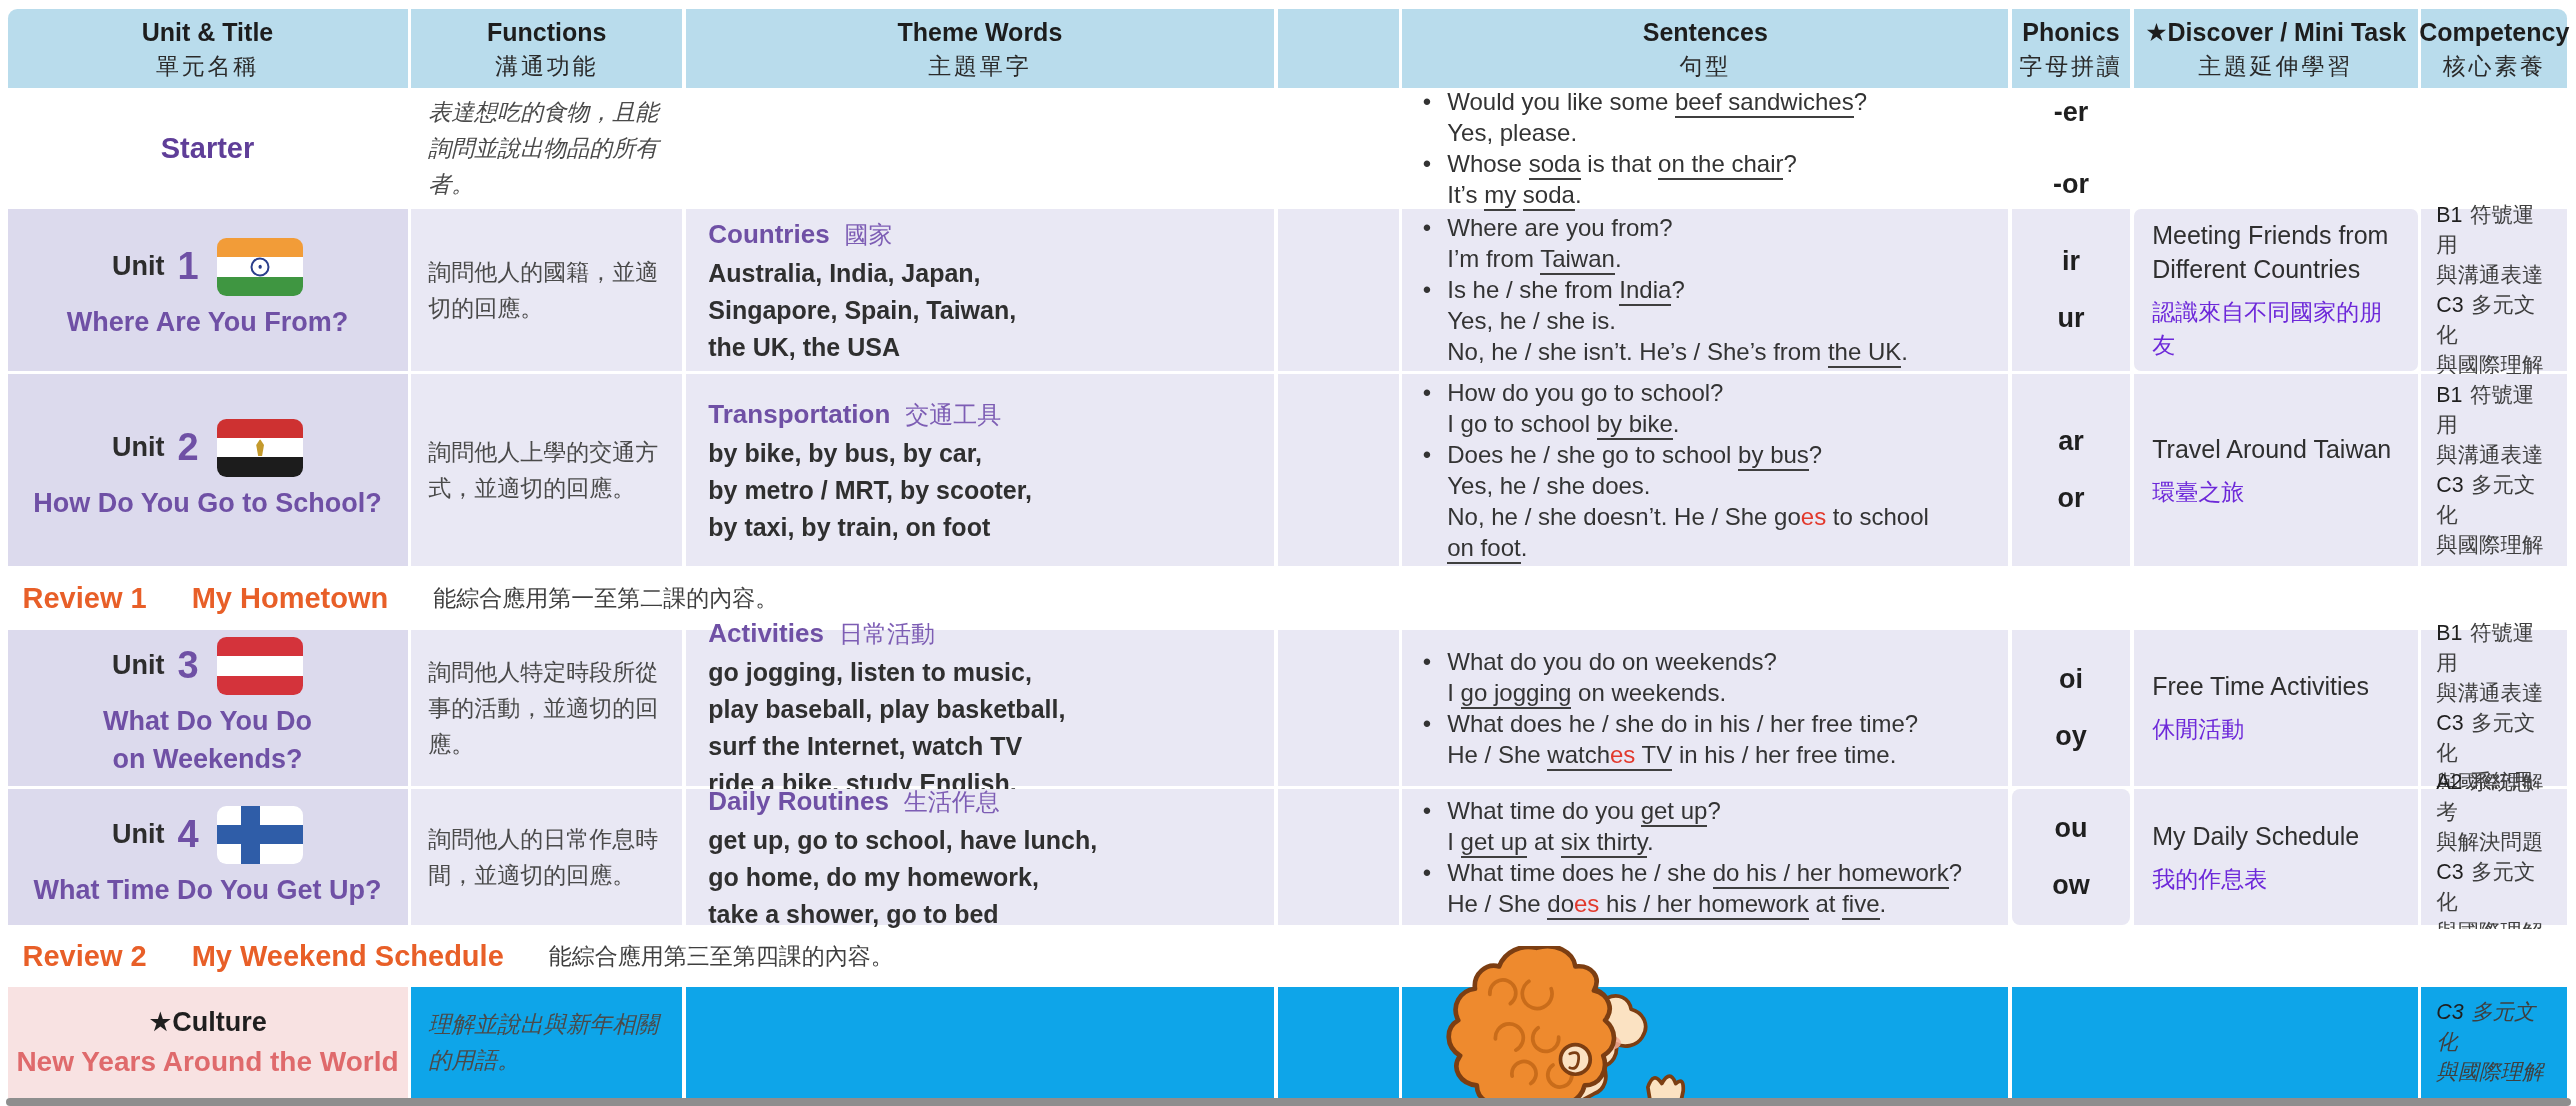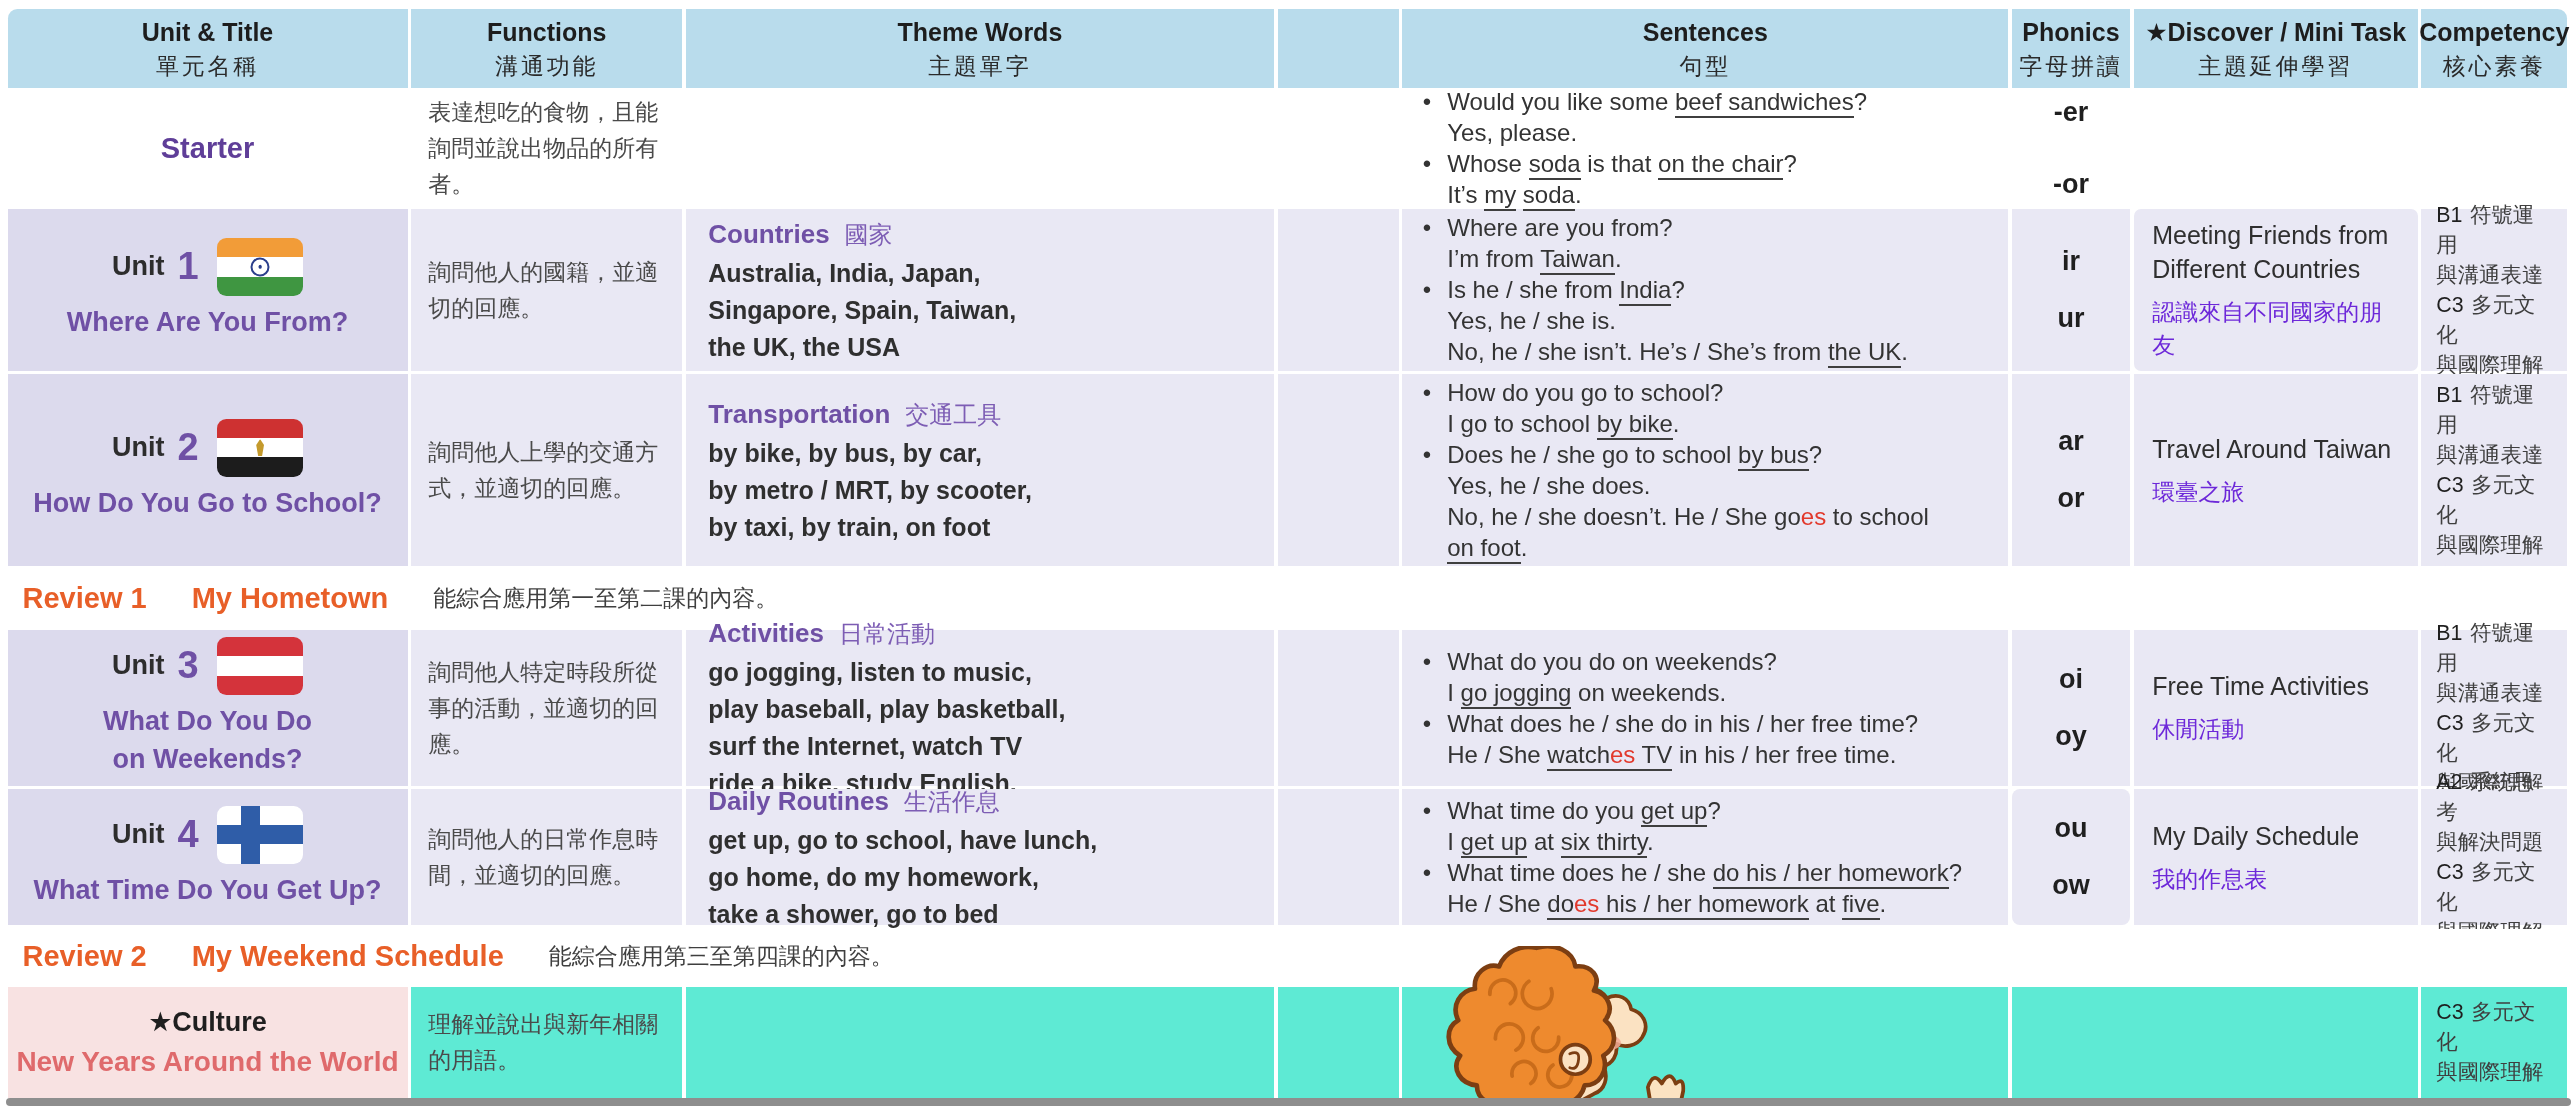--- a/index.html
+++ b/index.html
@@ -10,21 +10,21 @@
     -webkit-font-smoothing:antialiased;
   }
   .table{position:absolute;left:7.5px;top:9.3px;width:2561px;}
   .row{display:grid;grid-template-columns:400px 271px 588px 121px 606px 118px 284px 146px;column-gap:3.7px;margin-bottom:3.7px;}
   .cell{box-sizing:border-box;min-width:0;}
   
   .bg-blue{background:#b9dcec;}
   .bg-lav{background:#e9e8f4;}
   .bg-lav1{background:#dcdaed;}
   .bg-white{background:#ffffff;}
-  .bg-pink{background:#5eead4;}
+  .bg-pink{background:#0ea5e9;font-style:italic;}
   .bg-pink1{background:#f8e2e2;}
   
   .h-cell{display:flex;flex-direction:column;align-items:center;justify-content:center;line-height:34px;}
   .h-en{font-weight:bold;font-size:25px;color:#1d1d1d;}
   .h-zh{font-size:23px;color:#2a2a2a;letter-spacing:2.8px;}
   .round-tl{border-radius:9.3px 0 0 0;}
   .round-tr{border-radius:0 9.3px 0 0;align-items:center;}
   
   .c-unit{display:flex;flex-direction:column;align-items:center;justify-content:center;text-align:center;}
   .u-line{display:flex;align-items:center;gap:18.6px;}
@@ -108,21 +108,21 @@
       </div>
       <div class="cell h-cell bg-blue round-tr" style="height: 79px;">
         <div class="h-en">Competency</div>
         <div class="h-zh">核心素養</div>
       </div>
     </div>
     <div class="row" style="height: 113px;">
       <div class="cell c-unit bg-white" style="height: 113px;">
         <div class="starter-title">Starter</div>
       </div>
-      <div class="cell c-fn bg-white" style="height: 113px;">
+      <div class="cell c-fn bg-white" style="height: 113px; font-style: italic;">
         <div>表達想吃的食物，且能詢問並說出物品的所有者。</div>
       </div>
       <div class="cell c-theme bg-white" style="height: 113px;"></div>
       <div class="cell c-spacer bg-white" style="height: 113px;"></div>
       <div class="cell c-sent bg-white" style="height: 113px;">
         <div class="s-line"><span class="s-bullet">•</span><span>Would you like some </span><span class="u">beef sandwiches</span><span>?</span></div>
         <div class="s-line"><span>Yes, please.</span></div>
         <div class="s-line"><span class="s-bullet">•</span><span>Whose </span><span class="u">soda</span><span> is that </span><span class="u">on the chair</span><span>?</span></div>
         <div class="s-line"><span>It’s </span><span class="u">my</span><span> </span><span class="u">soda</span><span>.</span></div>
       </div>

